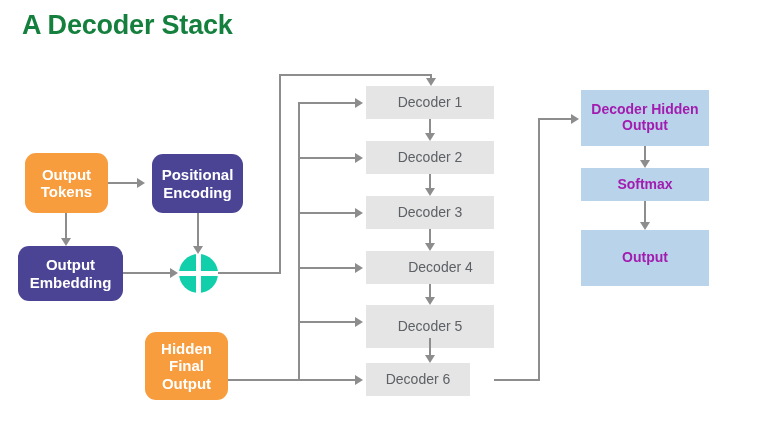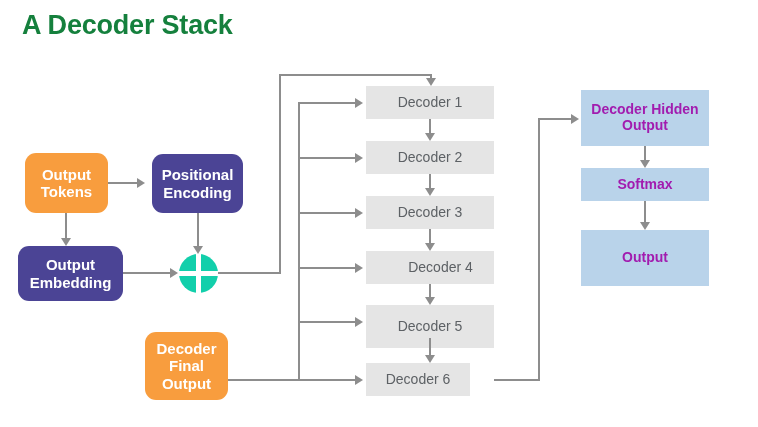--- a/index.html
+++ b/index.html
@@ -89,21 +89,21 @@
 
   <div class="node n-purple" style="left:18px;top:246px;width:105px;height:55px;">
     <div>
       <span>Output</span>
       <span>Embedding</span>
     </div>
   </div>
 
   <div class="node n-orange" style="left:145px;top:332px;width:83px;height:68px;">
     <div>
-      <span>Decoder</span>
+      <span>Hidden</span>
       <span>Final</span>
       <span>Output</span>
     </div>
   </div>
 
   <div class="plus" style="left:179px;top:254px;">
     <div class="bar-v"></div>
     <div class="bar-h"></div>
   </div>
 

